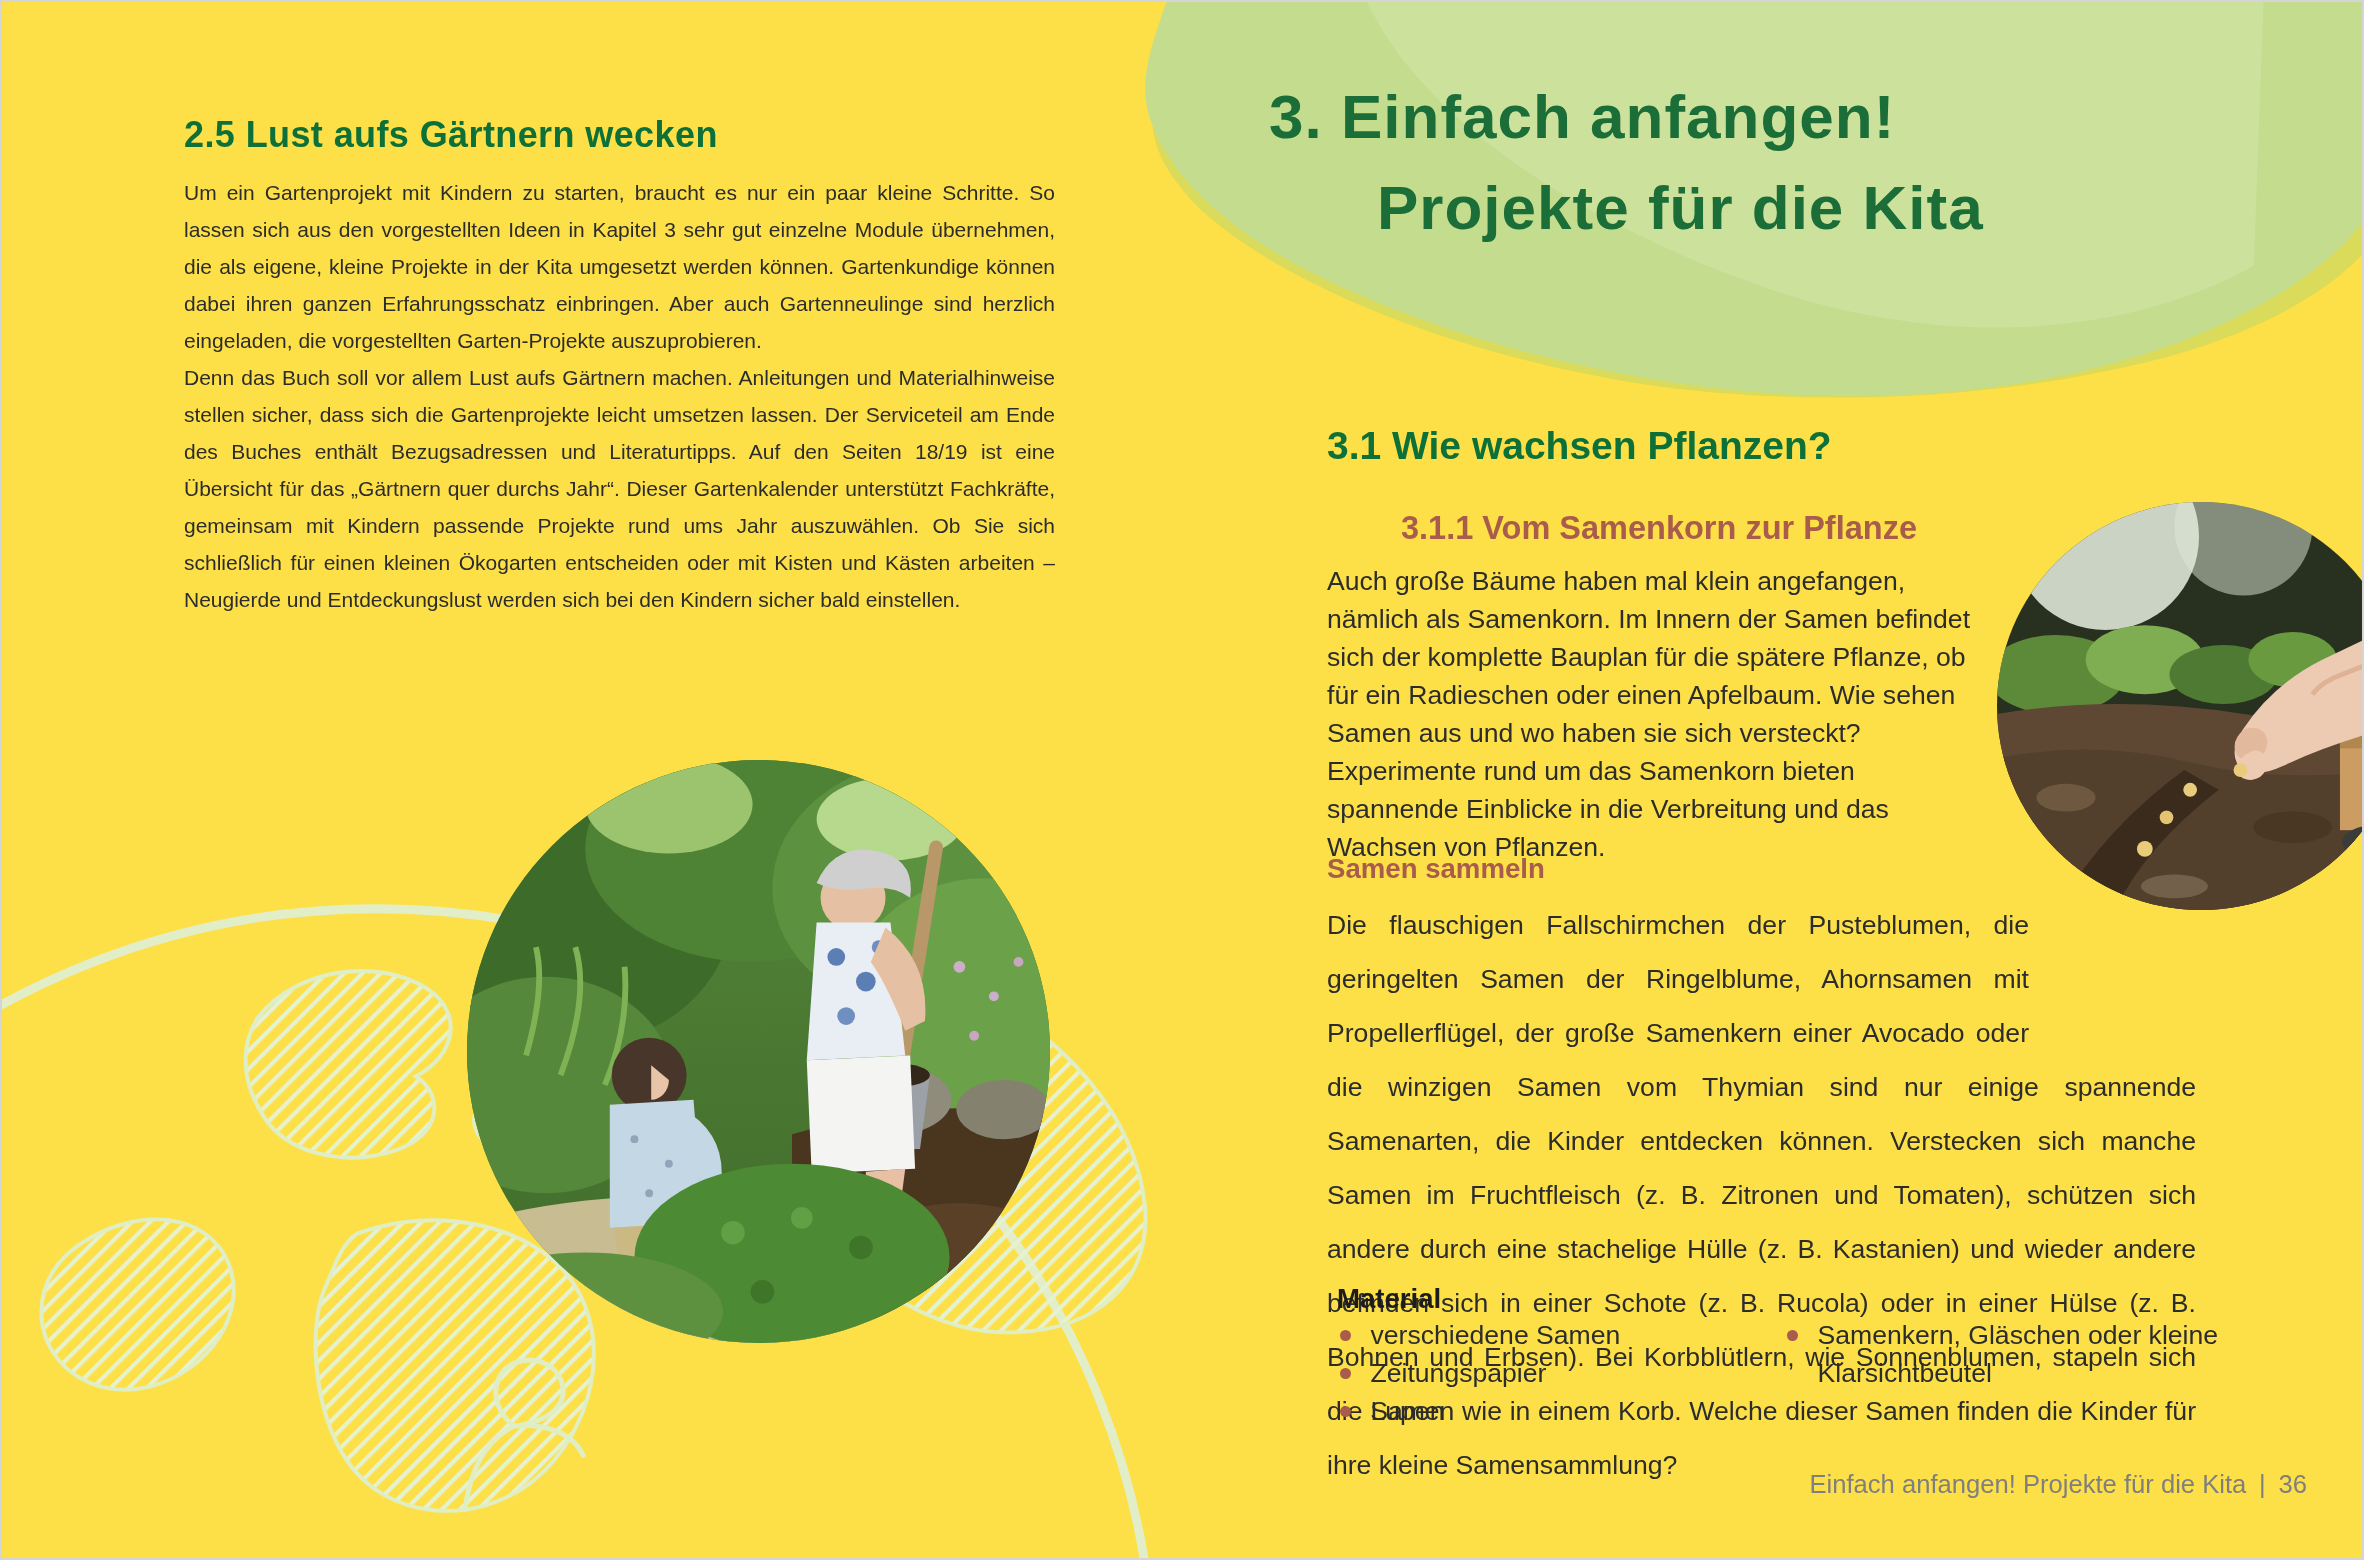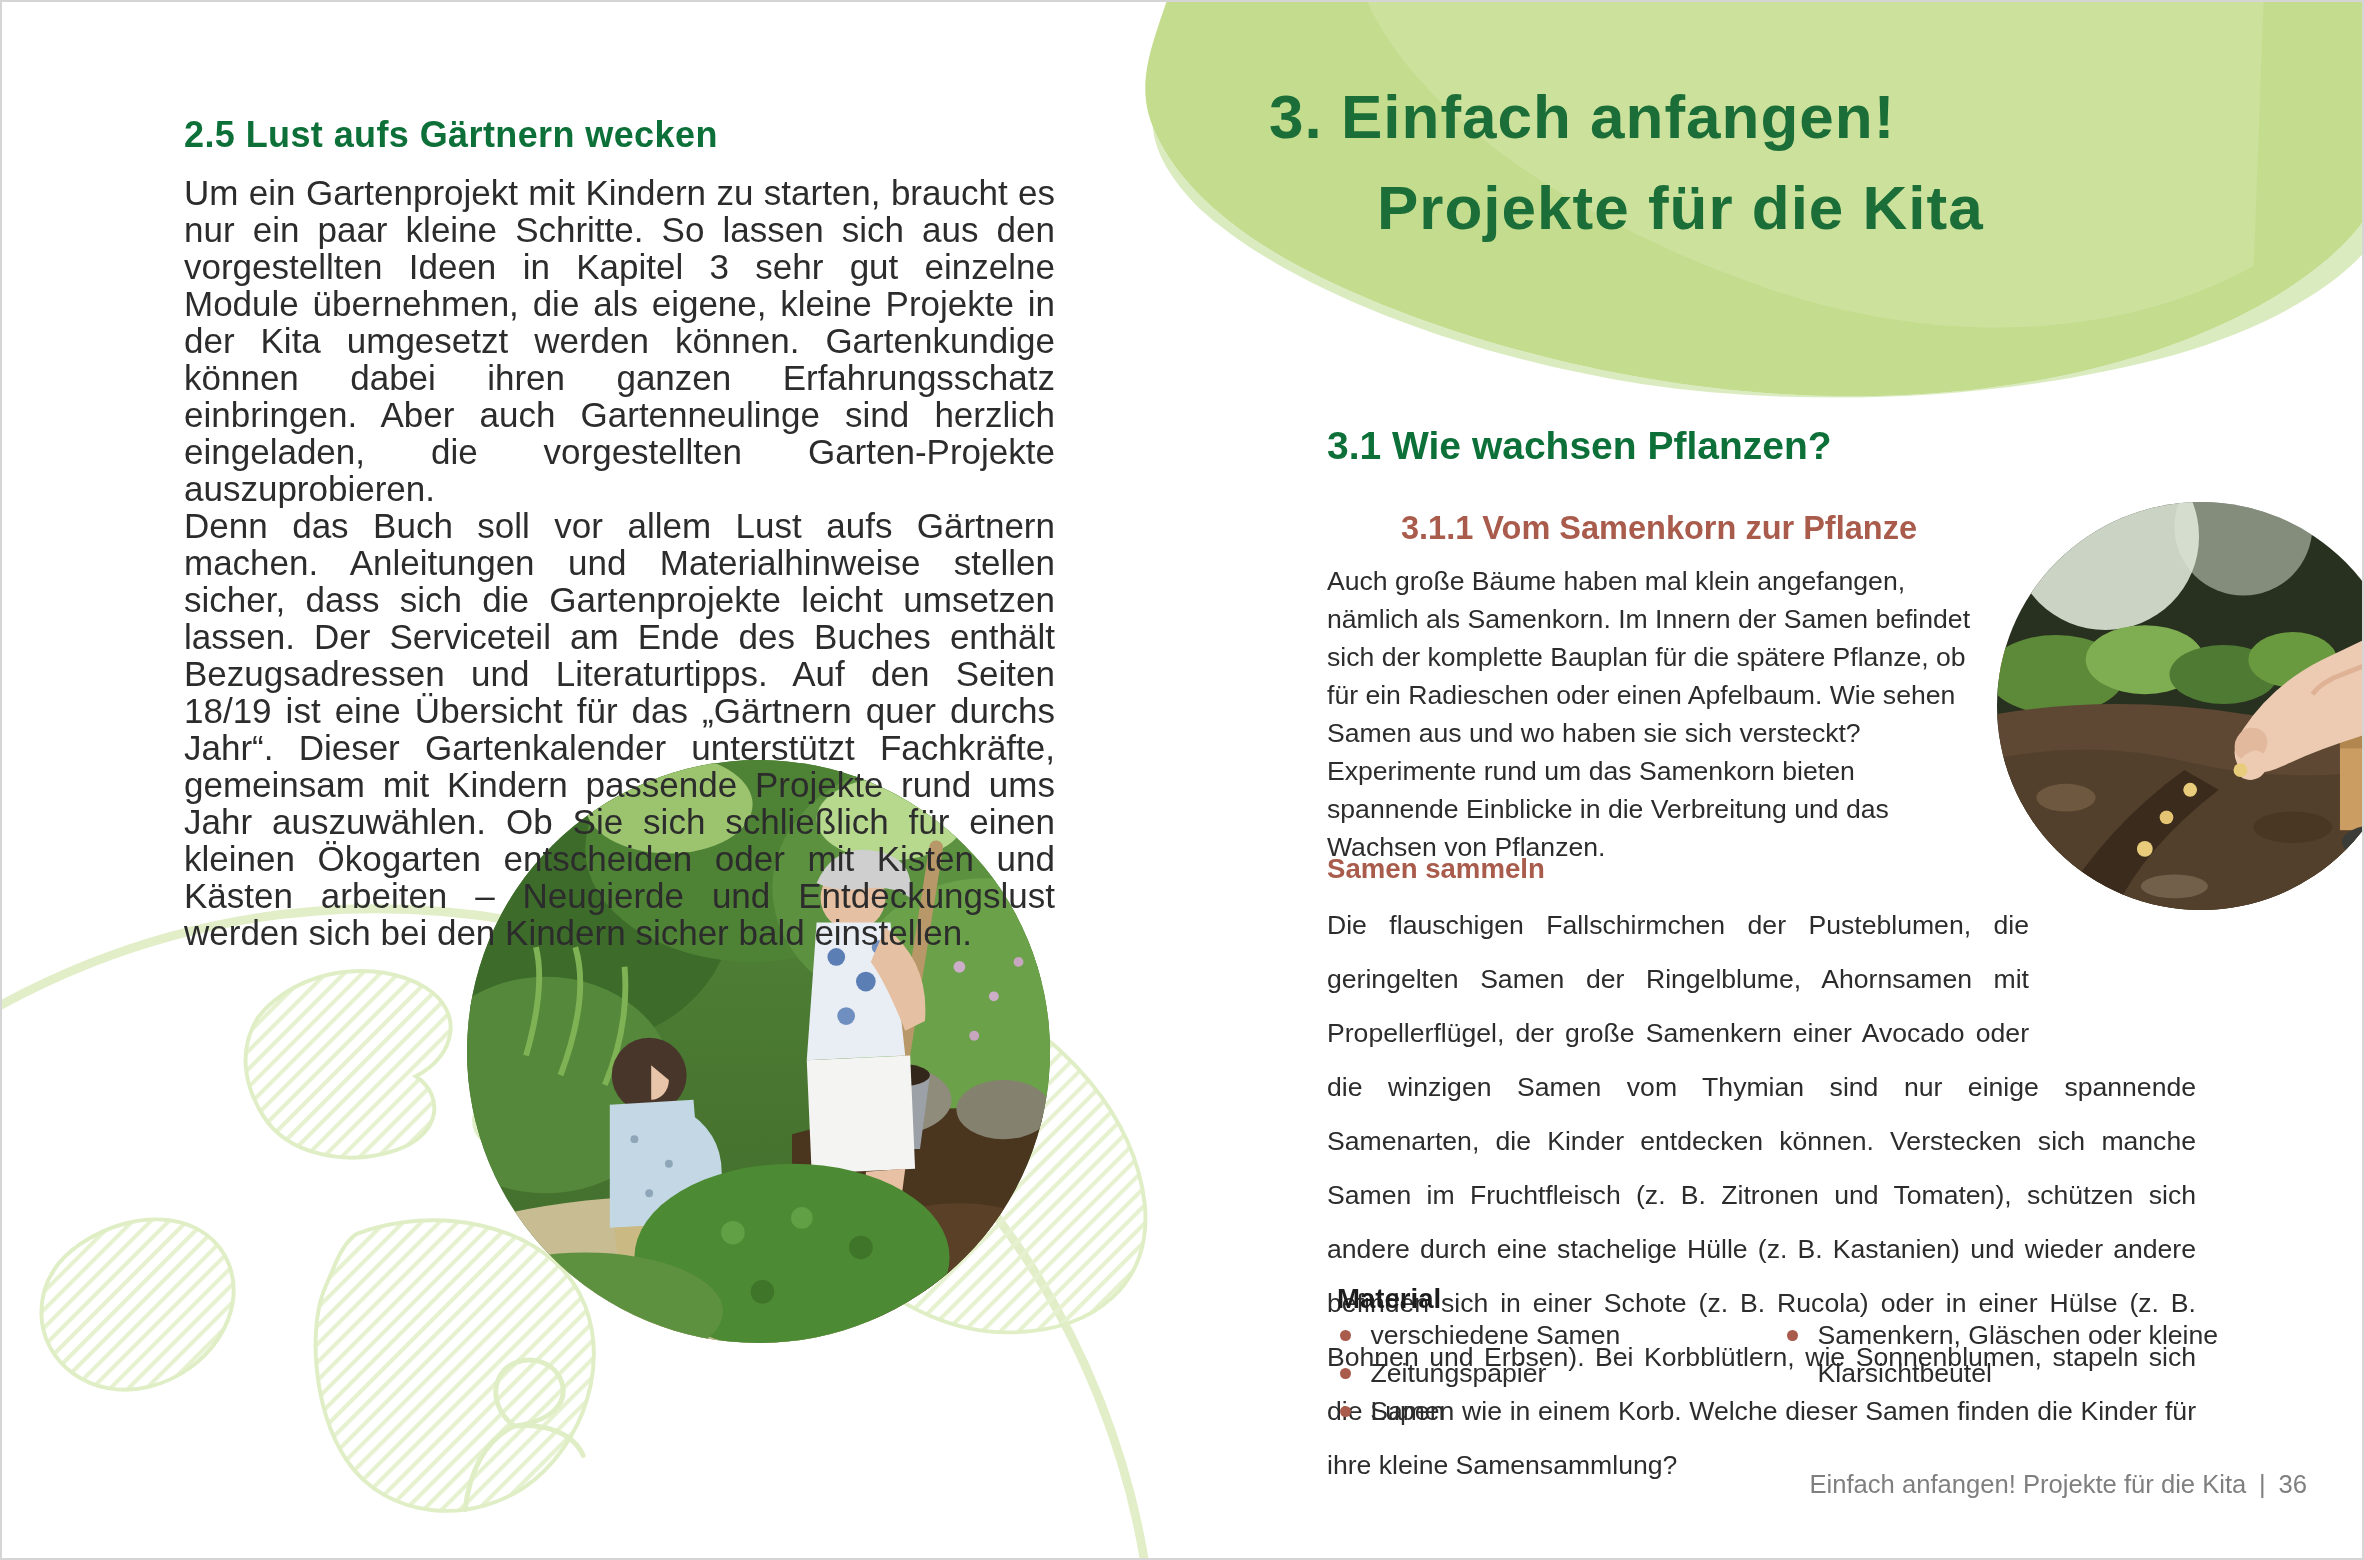--- a/index.html
+++ b/index.html
@@ -1,24 +1,24 @@
 <!DOCTYPE html>
 <html lang="de"><head>
 <meta charset="utf-8">
 <style>
   html,body{margin:0;padding:0;background:#e9e9e9;}
   #canvas{
-    position:relative;width:2364px;height:1560px;background:#ffffff;
+    position:relative;width:2364px;height:1560px;background:#fde047;
     font-family:"Liberation Sans",sans-serif;overflow:hidden;
     box-sizing:border-box;border:2px solid #d5d5d5;
   }
   
   .left-text{position:absolute;left:182px;top:112px;width:871px;z-index:3;}
   .section-heading{font-size:36px;font-weight:700;color:#0c7038;letter-spacing:0.4px;margin:0 0 17.7px 0;}
-  .body-p{font-size:35px;line-height:37px;color:#2c2c2c;text-align:justify;margin:0;font-weight:300;}
+  .body-p{font-size:21px;line-height:37px;color:#2c2c2c;text-align:justify;margin:0;font-weight:300;}
   .photo-left{position:absolute;left:465px;top:758px;width:583px;height:583px;border-radius:50%;overflow:hidden;z-index:2;}
   .globe{position:absolute;left:-69px;top:818px;width:1261px;height:743px;z-index:0;}
   
   .blob-wrap{position:absolute;left:1129px;top:0;width:1235px;height:404px;z-index:1;}
   .chapter-title{position:absolute;left:1267px;top:69px;z-index:2;color:#1b6e38;font-weight:700;font-size:62px;line-height:91px;letter-spacing:1px;}
   .chapter-line2{margin-left:108px;}
   .rp-section-heading{position:absolute;left:1325px;top:422px;font-size:39px;font-weight:700;color:#0c7038;z-index:3;margin:0;}
   .rp-sub-heading{position:absolute;left:1399px;top:508px;font-size:32.5px;font-weight:700;color:#a95b4c;z-index:3;margin:0;}
   .rp-intro{position:absolute;left:1325px;top:560px;width:666px;font-size:26.6px;line-height:38px;color:#2c2c2c;margin:0;z-index:3;font-weight:300;}
   .rp-sub2{position:absolute;left:1325px;top:851px;font-size:27.6px;font-weight:700;color:#a95b4c;z-index:3;margin:0;}

